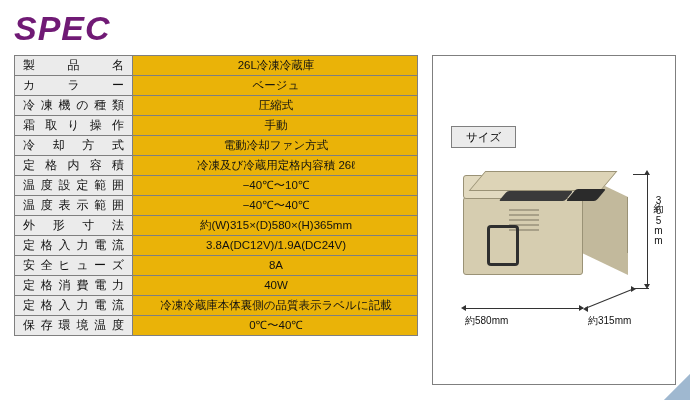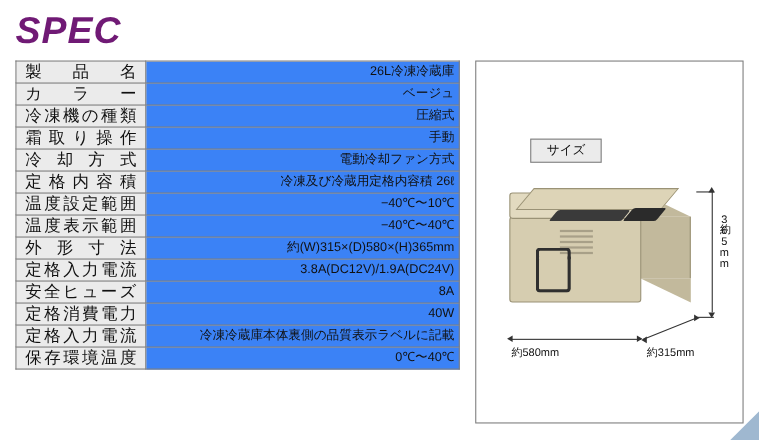--- a/index.html
+++ b/index.html
@@ -49,26 +49,26 @@
     line-height: 19px;
     vertical-align: middle;
     box-sizing: border-box;
   }
   .spec-table td.label {
     width: 118px;
     background: #ebebeb;
     text-align: justify;
     text-align-last: justify;
     padding: 0 8px;
-    font-size: 15px;
+    font-size: 12px;
     letter-spacing: 0px;
   }
   .spec-table td.value {
-    background: #3b82f6;
-    text-align: right;
+    background: #eab308;
+    text-align: center;
     padding-left: 6px;
   }
   .right-panel {
     position: absolute;
     left: 432px;
     top: 55px;
     width: 244px;
     height: 330px;
     border: 1px solid #7f7f7f;
     background: #ffffff;
@@ -77,21 +77,20 @@
   .size-badge {
     position: absolute;
     left: 18px;
     top: 70px;
     border: 1px solid #7f7f7f;
     background: #ebebeb;
     font-size: 11.5px;
     color: #111111;
     padding: 3px 14px;
     line-height: 14px;
-    margin-left: 31px;
   }
   
   .cooler {
     position: absolute;
     left: 30px;
     top: 105px;
     width: 172px;
     height: 125px;
   }
   .body-front {

